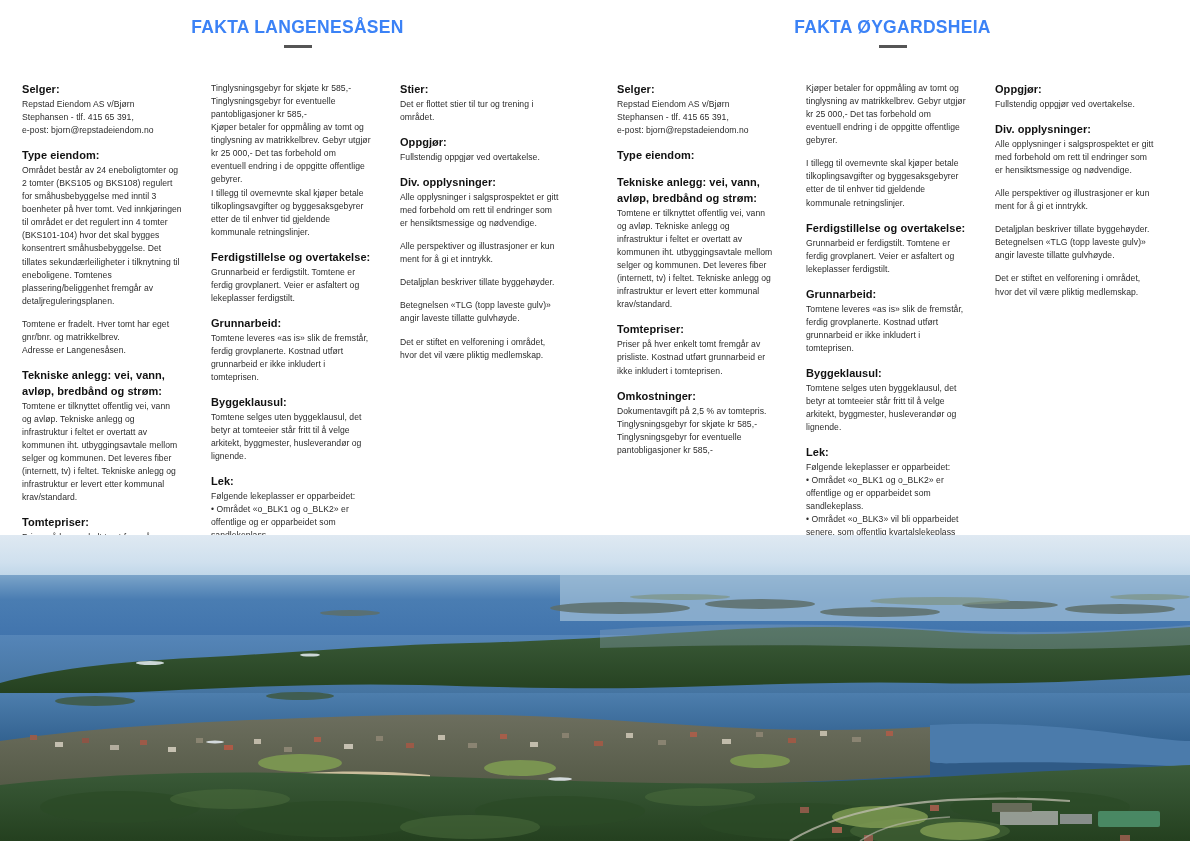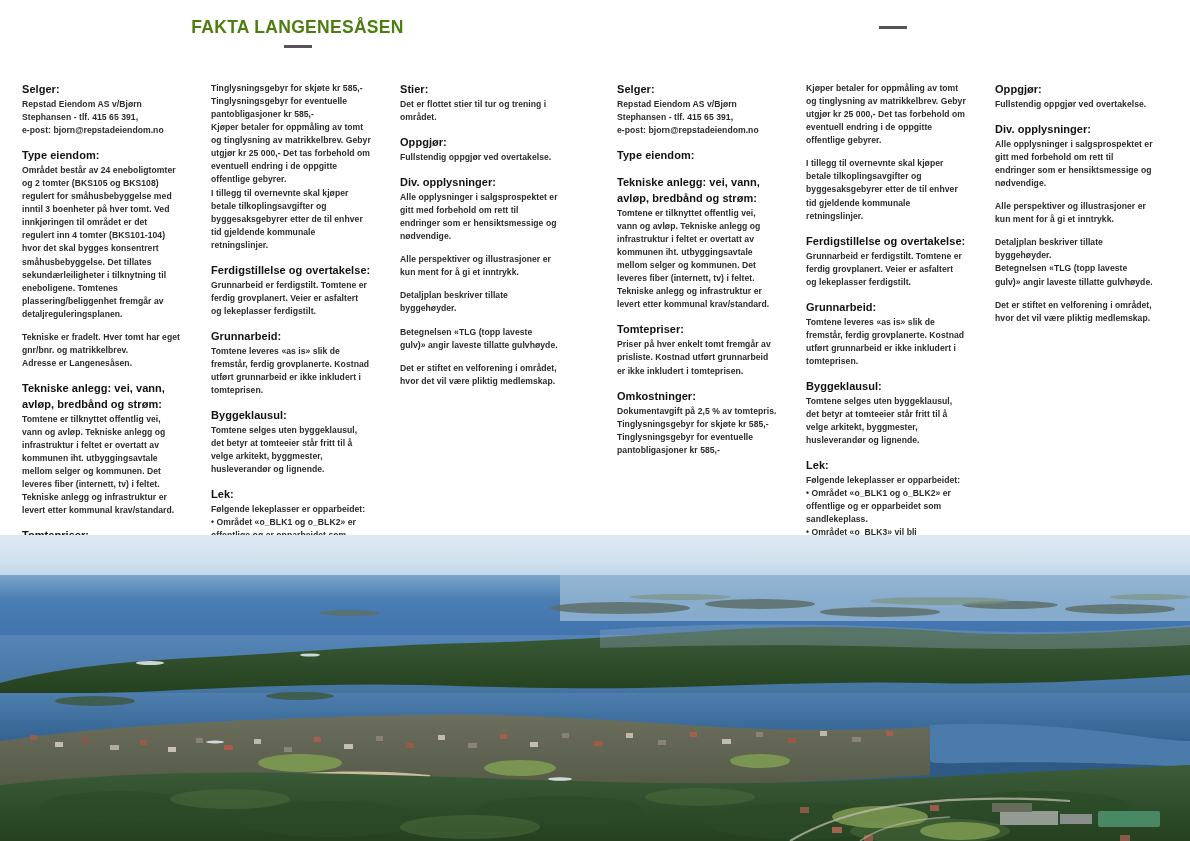--- a/index.html
+++ b/index.html
@@ -39,21 +39,21 @@
   .section-head {
     width: 100%;
     text-align: center;
     padding-top: 18px;
   }
 
   .section-title {
     font-size: 17.5px;
     font-weight: bold;
     letter-spacing: 0.3px;
-    color: #4d7c0f;
+    color: #3b82f6;
     line-height: 1.1;
   }
 
   .title-rule {
     width: 28px;
     height: 2.5px;
     background: #555;
     margin: 8px auto 0 auto;
   }
 
@@ -81,21 +81,21 @@
   .blk-title {
     font-size: 11px;
     font-weight: bold;
     color: #111;
     line-height: 1.45;
     letter-spacing: 0.05px;
   }
 
   .blk-body {
     font-size: 8.6px;
-    font-weight: bold;
+    font-weight: normal;
     color: #2b2b2b;
     line-height: 1.52;
     letter-spacing: 0.05px;
     white-space: pre-line;
   }
 
   .blk-body + .blk-body { margin-top: 10px; }
 
   
   .photo {
@@ -127,21 +127,21 @@
 
         <div class="col col-1">
           <div class="blk">
             <div class="blk-title">Selger:</div>
             <div class="blk-body">Repstad Eiendom AS v/Bjørn Stephansen - tlf. 415 65 391,
 e-post: bjorn@repstadeiendom.no</div>
           </div>
           <div class="blk">
             <div class="blk-title">Type eiendom:</div>
             <div class="blk-body">Området består av 24 eneboligtomter og 2 tomter (BKS105 og BKS108) regulert for småhusbebyggelse med inntil 3 boenheter på hver tomt. Ved innkjøringen til området er det regulert inn 4 tomter (BKS101-104) hvor det skal bygges konsentrert småhusbebyggelse. Det tillates sekundærleiligheter i tilknytning til eneboligene. Tomtenes plassering/beliggenhet fremgår av detaljreguleringsplanen.</div>
-            <div class="blk-body">Tekniske er fradelt. Hver tomt har eget gnr/bnr. og matrikkelbrev.
+            <div class="blk-body">Tomtene er fradelt. Hver tomt har eget gnr/bnr. og matrikkelbrev.
 Adresse er Langenesåsen.</div>
           </div>
           <div class="blk">
             <div class="blk-title">Tekniske anlegg: vei, vann, avløp,
 bredbånd og strøm:</div>
             <div class="blk-body">Tomtene er tilknyttet offentlig vei, vann og avløp. Tekniske anlegg og infrastruktur i feltet er overtatt av kommunen iht. utbyggingsavtale mellom selger og kommunen. Det leveres fiber (internett, tv) i feltet. Tekniske anlegg og infrastruktur er levert etter kommunal krav/standard.</div>
           </div>
           <div class="blk">
             <div class="blk-title">Tomtepriser:</div>
             <div class="blk-body">Priser på hver enkelt tomt fremgår av prisliste. Kostnad utført grunnarbeid er ikke inkluderti tomteprisen.</div>
@@ -196,20 +196,21 @@
             <div class="blk-body">Betegnelsen «TLG (topp laveste gulv)» angir laveste tillatte gulvhøyde.</div>
             <div class="blk-body">Det er stiftet en velforening i området, hvor det vil være pliktig medlemskap.</div>
           </div>
         </div>
 
       </div>
     </div>
 
     <div class="fact-section">
       <div class="section-head">
+        <div class="section-title">FAKTA ØYGARDSHEIA</div>
         <div class="title-rule"></div>
       </div>
 
       <div class="columns">
 
         <div class="col col-1">
           <div class="blk">
             <div class="blk-title">Selger:</div>
             <div class="blk-body">Repstad Eiendom AS v/Bjørn Stephansen - tlf. 415 65 391,
 e-post: bjorn@repstadeiendom.no</div>

